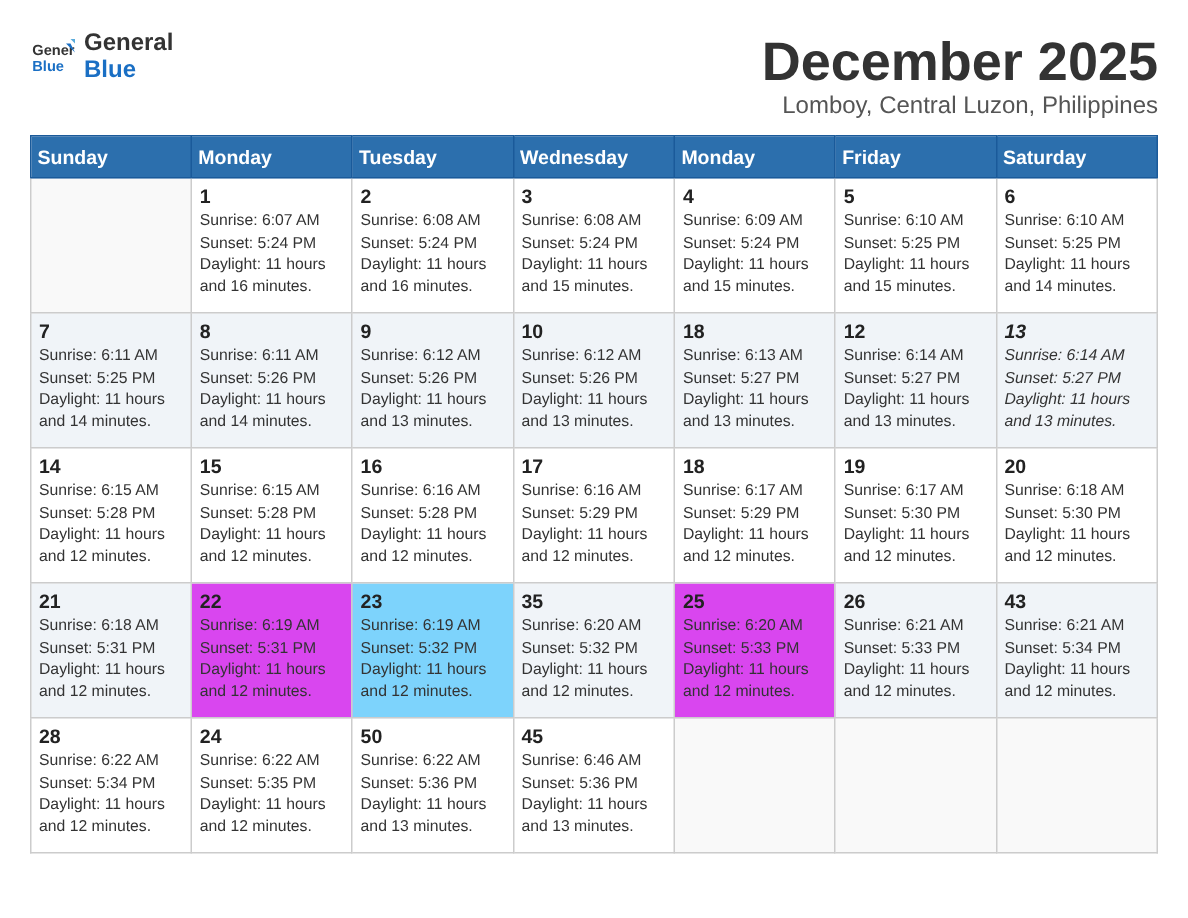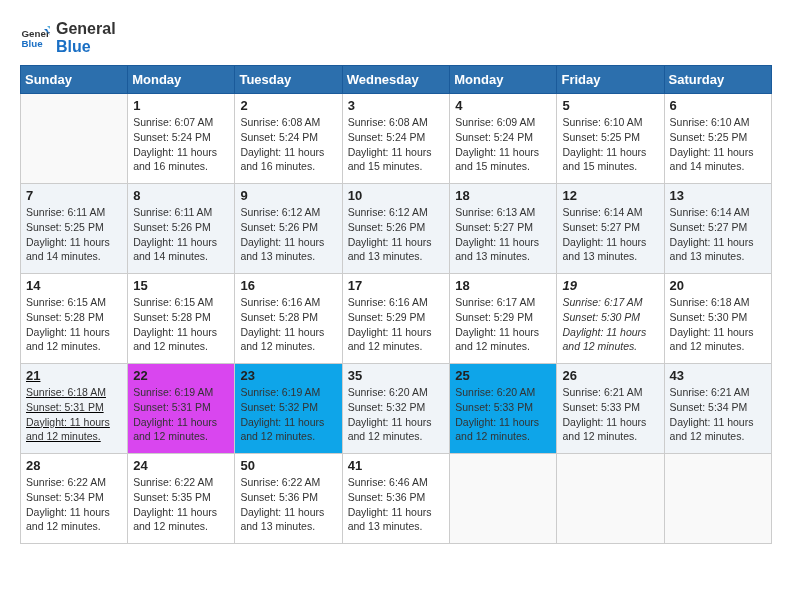--- a/index.html
+++ b/index.html
@@ -84,20 +84,22 @@
       <text x="2" y="32" font-size="13" font-weight="bold" fill="#1a6fc4">Blue</text>
       <polygon points="32,8 40,16 36,8" fill="#1a6fc4"></polygon>
       <polygon points="36,4 44,12 40,4" fill="#5aabdb"></polygon>
     </svg>
     <div style="display:flex;flex-direction:column;line-height:1.1;margin-left:2px;">
       <span style="font-size:16px;font-weight:bold;color:#333;">General</span>
       <span style="font-size:16px;font-weight:bold;color:#1a6fc4;">Blue</span>
     </div>
   </div>
   <div class="title-block">
+    <div class="month-title">December 2025</div>
+    <div class="location">Lomboy, Central Luzon, Philippines</div>
   </div>
 </div>
 
 <table class="calendar">
   <thead>
     <tr>
     <th>Sunday</th>
         <th>Monday</th>
         <th>Tuesday</th>
         <th>Wednesday</th>
@@ -200,21 +202,21 @@
           </div>
         </td>
         <td style="background: rgb(240, 244, 248);">
           <div class="day-num">12</div>
           <div class="day-info">
             <span style="display: block;">Sunrise: 6:14 AM</span>
             <span style="display: block;">Sunset: 5:27 PM</span>
             <span style="display: block;">Daylight: 11 hours and 13 minutes.</span>
           </div>
         </td>
-        <td style="background: rgb(240, 244, 248);">
+        <td style="background: rgb(240, 244, 248); font-style: italic;">
           <div class="day-num">13</div>
           <div class="day-info">
             <span style="display: block;">Sunrise: 6:14 AM</span>
             <span style="display: block;">Sunset: 5:27 PM</span>
             <span style="display: block;">Daylight: 11 hours and 13 minutes.</span>
           </div>
         </td>
       </tr>
       <tr style="background: rgb(255, 255, 255);">
         <td style="background: rgb(255, 255, 255);">
@@ -250,71 +252,71 @@
           </div>
         </td>
         <td style="background: rgb(255, 255, 255);">
           <div class="day-num">18</div>
           <div class="day-info">
             <span style="display: block;">Sunrise: 6:17 AM</span>
             <span style="display: block;">Sunset: 5:29 PM</span>
             <span style="display: block;">Daylight: 11 hours and 12 minutes.</span>
           </div>
         </td>
-        <td style="background: rgb(255, 255, 255); font-style: italic;">
+        <td style="background: rgb(255, 255, 255);">
           <div class="day-num">19</div>
           <div class="day-info">
             <span style="display: block;">Sunrise: 6:17 AM</span>
             <span style="display: block;">Sunset: 5:30 PM</span>
             <span style="display: block;">Daylight: 11 hours and 12 minutes.</span>
           </div>
         </td>
         <td style="background: rgb(255, 255, 255);">
           <div class="day-num">20</div>
           <div class="day-info">
             <span style="display: block;">Sunrise: 6:18 AM</span>
             <span style="display: block;">Sunset: 5:30 PM</span>
             <span style="display: block;">Daylight: 11 hours and 12 minutes.</span>
           </div>
         </td>
       </tr>
       <tr style="background: rgb(245, 245, 245);">
-        <td style="background: rgb(240, 244, 248); text-decoration: underline;">
+        <td style="background: rgb(240, 244, 248);">
           <div class="day-num">21</div>
           <div class="day-info">
             <span style="display: block;">Sunrise: 6:18 AM</span>
             <span style="display: block;">Sunset: 5:31 PM</span>
             <span style="display: block;">Daylight: 11 hours and 12 minutes.</span>
           </div>
         </td>
         <td style="background: #d946ef;">
           <div class="day-num">22</div>
           <div class="day-info">
             <span style="display: block;">Sunrise: 6:19 AM</span>
             <span style="display: block;">Sunset: 5:31 PM</span>
             <span style="display: block;">Daylight: 11 hours and 12 minutes.</span>
           </div>
         </td>
-        <td style="background: #0ea5e9;">
+        <td style="background: #7dd3fc;">
           <div class="day-num">23</div>
           <div class="day-info">
             <span style="display: block;">Sunrise: 6:19 AM</span>
             <span style="display: block;">Sunset: 5:32 PM</span>
             <span style="display: block;">Daylight: 11 hours and 12 minutes.</span>
           </div>
         </td>
         <td style="background: rgb(240, 244, 248);">
           <div class="day-num">35</div>
           <div class="day-info">
             <span style="display: block;">Sunrise: 6:20 AM</span>
             <span style="display: block;">Sunset: 5:32 PM</span>
             <span style="display: block;">Daylight: 11 hours and 12 minutes.</span>
           </div>
         </td>
-        <td style="background: #0ea5e9;">
+        <td style="background: #d946ef;">
           <div class="day-num">25</div>
           <div class="day-info">
             <span style="display: block;">Sunrise: 6:20 AM</span>
             <span style="display: block;">Sunset: 5:33 PM</span>
             <span style="display: block;">Daylight: 11 hours and 12 minutes.</span>
           </div>
         </td>
         <td style="background: rgb(240, 244, 248);">
           <div class="day-num">26</div>
           <div class="day-info">
@@ -351,21 +353,21 @@
         </td>
         <td style="background: rgb(255, 255, 255);">
           <div class="day-num">50</div>
           <div class="day-info">
             <span style="display: block;">Sunrise: 6:22 AM</span>
             <span style="display: block;">Sunset: 5:36 PM</span>
             <span style="display: block;">Daylight: 11 hours and 13 minutes.</span>
           </div>
         </td>
         <td style="background: rgb(255, 255, 255);">
-          <div class="day-num">41</div>
+          <div class="day-num">45</div>
           <div class="day-info">
             <span style="display: block;">Sunrise: 6:46 AM</span>
             <span style="display: block;">Sunset: 5:36 PM</span>
             <span style="display: block;">Daylight: 11 hours and 13 minutes.</span>
           </div>
         </td>
         <td class="empty" style="background: rgb(249, 249, 249);"></td>
         <td class="empty" style="background: rgb(249, 249, 249);"></td>
         <td class="empty" style="background: rgb(249, 249, 249);"></td>
       </tr>

